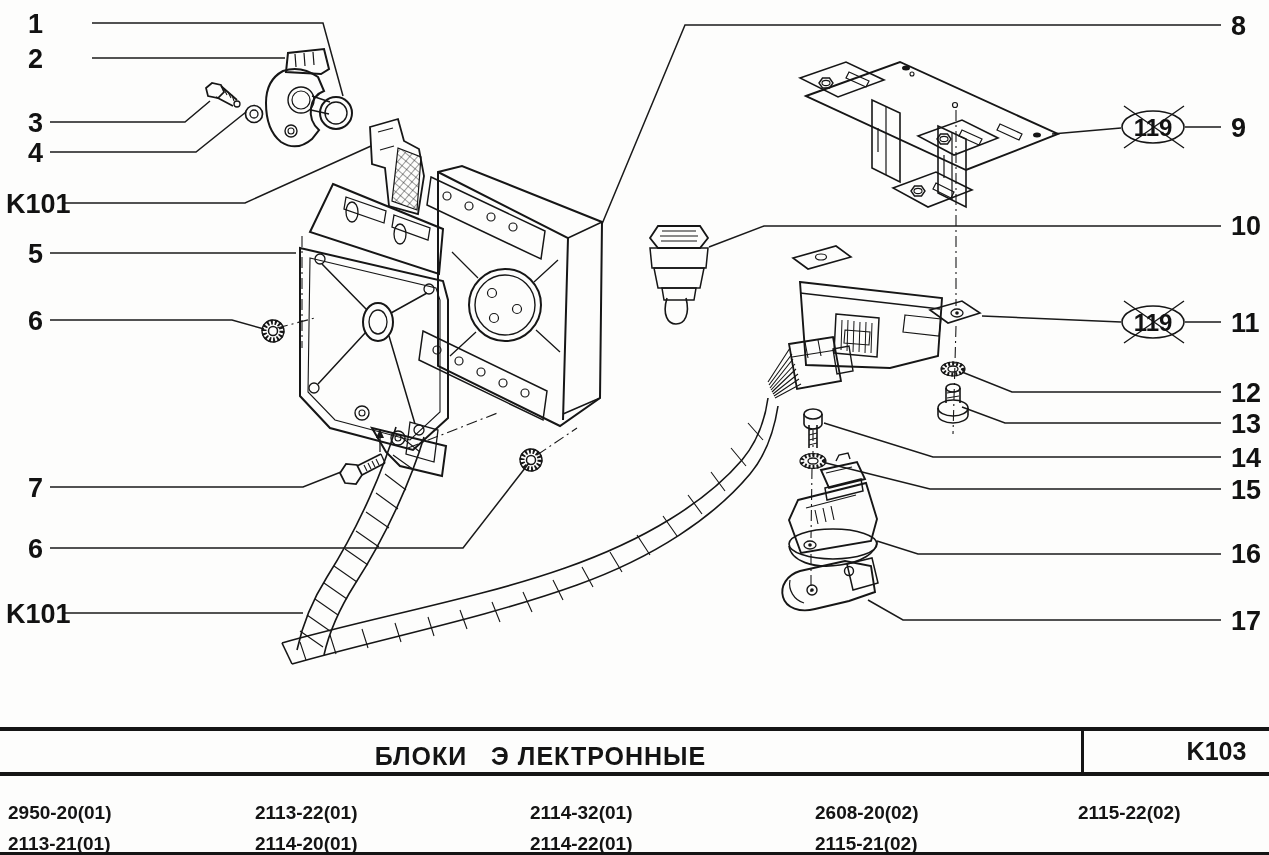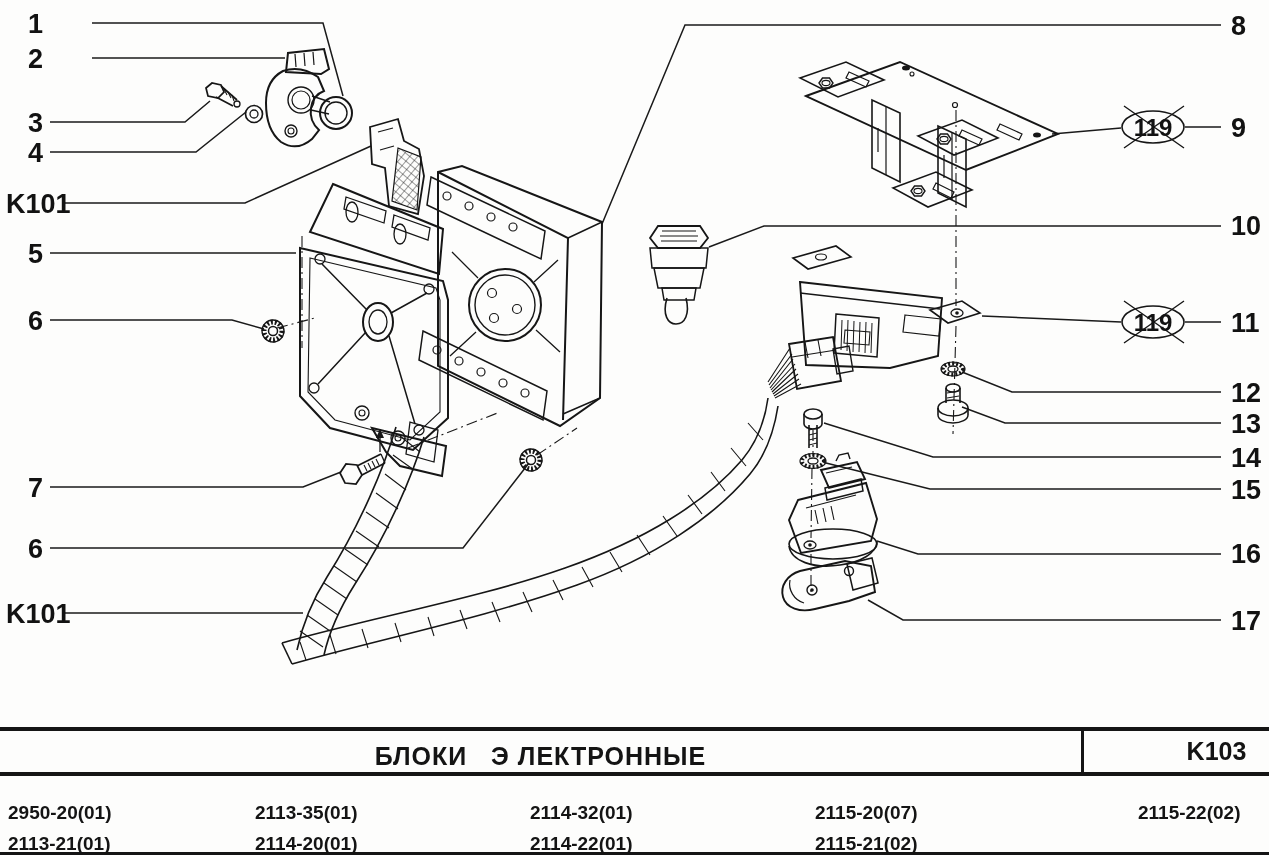--- a/index.html
+++ b/index.html
@@ -13,21 +13,21 @@
   .tbl-line{position:absolute;background:#151515;}
   #hdr-top{left:0;top:727px;width:1269px;height:4px;}
   #hdr-bot{left:0;top:772px;width:1269px;height:4px;}
   #hdr-div{left:1081px;top:727px;width:3px;height:49px;}
   #bottom-edge{left:0;top:852px;width:1269px;height:3px;}
   #tbl-title{position:absolute;left:0;top:731px;width:1081px;height:50px;display:flex;align-items:center;justify-content:center;
              font-size:25px;font-weight:bold;color:#141414;white-space:pre;letter-spacing:1px;}
   #tbl-code{position:absolute;left:1084px;top:731px;width:185px;height:41px;display:flex;align-items:center;justify-content:center;
             font-size:25px;font-weight:bold;color:#141414;margin-left:40px;}
   .model-col{position:absolute;top:797px;font-size:19px;font-weight:bold;color:#141414;line-height:31px;white-space:nowrap;}
-  #col-0{left:8px;} #col-1{left:255px;} #col-2{left:530px;} #col-3{left:815px;} #col-4{left:1138px;}
+  #col-0{left:8px;} #col-1{left:255px;} #col-2{left:530px;} #col-3{left:815px;} #col-4{left:1078px;}
 </style>
 </head>
 <body>
 
 <div id="stage">
 
 <svg width="1269" height="727" viewBox="0 0 1269 727">
   <defs>
     <pattern id="xh" width="6" height="6" patternUnits="userSpaceOnUse" patternTransform="rotate(40)">
       <path d="M0,0H6 M0,0V6" stroke="#222" stroke-width="0.9" fill="none"></path>
@@ -317,28 +317,28 @@
   <div class="tbl-line" id="bottom-edge"></div>
 
   <div id="tbl-title">БЛОКИ   Э ЛЕКТРОННЫЕ</div>
   <div id="tbl-code">K103</div>
 
   <div class="model-col" id="col-0">
     <div>2950-20(01)</div>
     <div>2113-21(01)</div>
   </div>
   <div class="model-col" id="col-1">
-    <div>2113-35(01)</div>
+    <div>2113-22(01)</div>
     <div>2114-20(01)</div>
   </div>
   <div class="model-col" id="col-2">
     <div>2114-32(01)</div>
     <div>2114-22(01)</div>
   </div>
   <div class="model-col" id="col-3">
-    <div>2115-20(07)</div>
+    <div>2608-20(02)</div>
     <div>2115-21(02)</div>
   </div>
   <div class="model-col" id="col-4">
     <div>2115-22(02)</div>
   </div>
 
 </div>
 
 </body></html>

